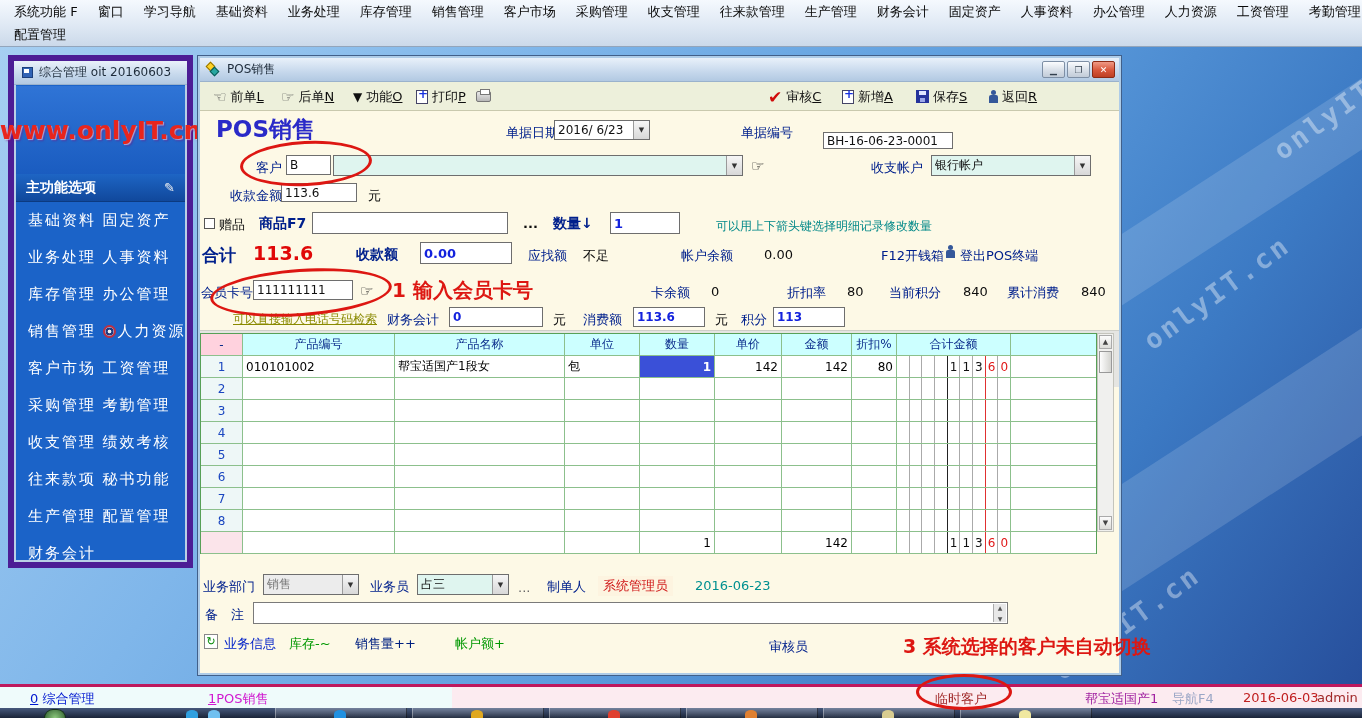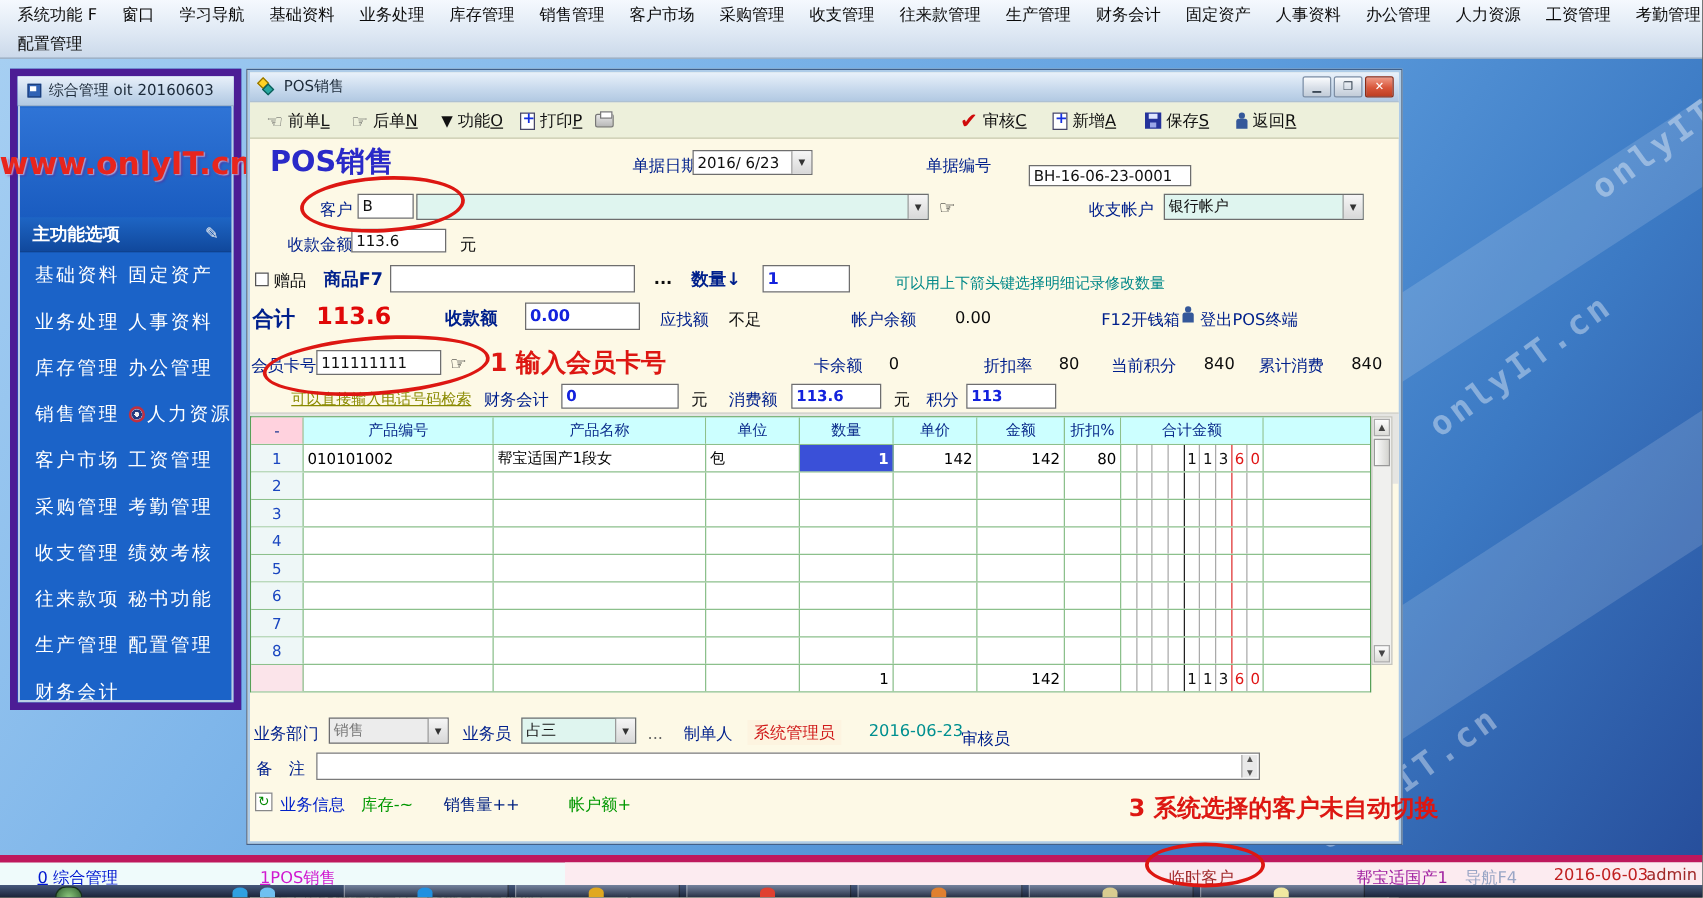--- a/index.html
+++ b/index.html
@@ -115,21 +115,21 @@
   
   .statusbar{position:absolute;left:2px;right:2px;top:652px;height:22px;background:#e9e6d6;}
   .spanel{position:absolute;top:1px;height:20px;border:1px solid #b9b6a4;border-right-color:#fff;border-bottom-color:#fff;
     background:#e9e6d6;font-size:12px;color:#222;display:flex;align-items:center;padding-left:5px;}
   .link{position:absolute;font-size:13px;white-space:nowrap;cursor:pointer;}
   .remark{position:absolute;border:1px solid #7a7a7a;background:#fff;}
   .spin{position:absolute;right:1px;top:1px;bottom:1px;width:13px;background:#e8e8e8;border-left:1px solid #aaa;
     display:flex;flex-direction:column;align-items:center;justify-content:space-between;font-size:6px;color:#555;}
 
   
-  .switchbar{position:absolute;left:0;top:684px;width:1362px;height:24px;background:#effbfb;border-top:6px solid #be185d;z-index:20;}
+  .switchbar{position:absolute;left:0;top:684px;width:1362px;height:24px;background:#effbfb;border-top:3px solid #be185d;z-index:20;}
   .switchbar .pink{position:absolute;left:452px;top:0;right:0;bottom:0;background:#fcebf0;}
   .sw-item{position:absolute;top:3px;font-size:13px;white-space:nowrap;cursor:pointer;}
   .taskbar{position:absolute;left:0;top:708px;width:1362px;height:10px;z-index:40;
     background:linear-gradient(#46587c,#1a2438);}
   .tk-btn{position:absolute;top:0;height:10px;width:132px;border-left:1px solid rgba(255,255,255,.35);
     border-right:1px solid rgba(0,0,0,.5);background:linear-gradient(rgba(255,255,255,.25),rgba(255,255,255,.05));}
   .tk-dot{position:absolute;top:2px;width:12px;height:8px;border-radius:50% 50% 0 0;}
   .tk-orb{position:absolute;left:44px;top:1px;width:22px;height:9px;border-radius:11px 11px 0 0;
     background:radial-gradient(circle at 50% 100%,#8ec97e,#2d5b2d);border:1px solid #16301a;border-bottom:none;}
   .ann-ellipse{position:absolute;border:3px solid #dd1712;border-radius:50%;z-index:50;}
@@ -632,21 +632,21 @@
     </div>
     <div class="formlbl" style="left:172px;top:522px;">业务员</div>
     <div class="combo cyan" style="left:219px;top:518px;width:92px;height:21px;">
       <span>占三</span>
         <span class="cbtn">▼</span>
     </div>
     <div class="val" style="left:320px;top:524px;color:#666;">...</div>
     <div class="formlbl" style="left:349px;top:522px;">制单人</div>
     <div class="val" style="left:400px;top:520px;color:#d01818;background:#fdf4e0;padding:1px 5px;">系统管理员</div>
     <div class="val" style="left:497px;top:522px;color:#009090;">2016-06-23</div>
-    <div class="formlbl" style="left:571px;top:492px;margin-top:34px;">审核员</div>
+    <div class="formlbl" style="left:571px;top:548px;margin-top:34px;">审核员</div>
 
     <div class="formlbl" style="left:7px;top:550px;">备　注</div>
     <div class="remark" style="left:55px;top:546px;width:755px;height:22px;">
       <span class="spin">
           <span>▲</span>
           <span>▼</span>
         </span>
     </div>
 
     <span class="val" style="left:6px;top:578px;color:#008800;border:1px solid #888;background:#fff;width:14px;height:15px;display:flex;align-items:center;justify-content:center;font-size:11px;">↻</span>

